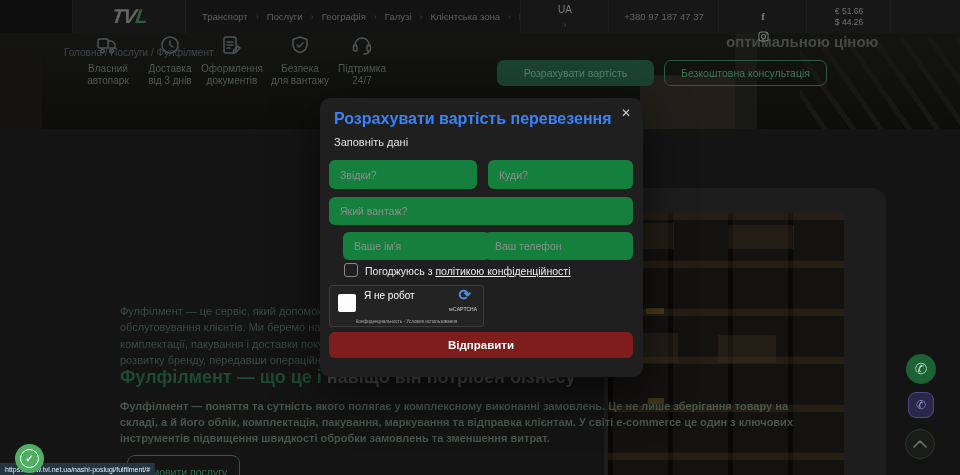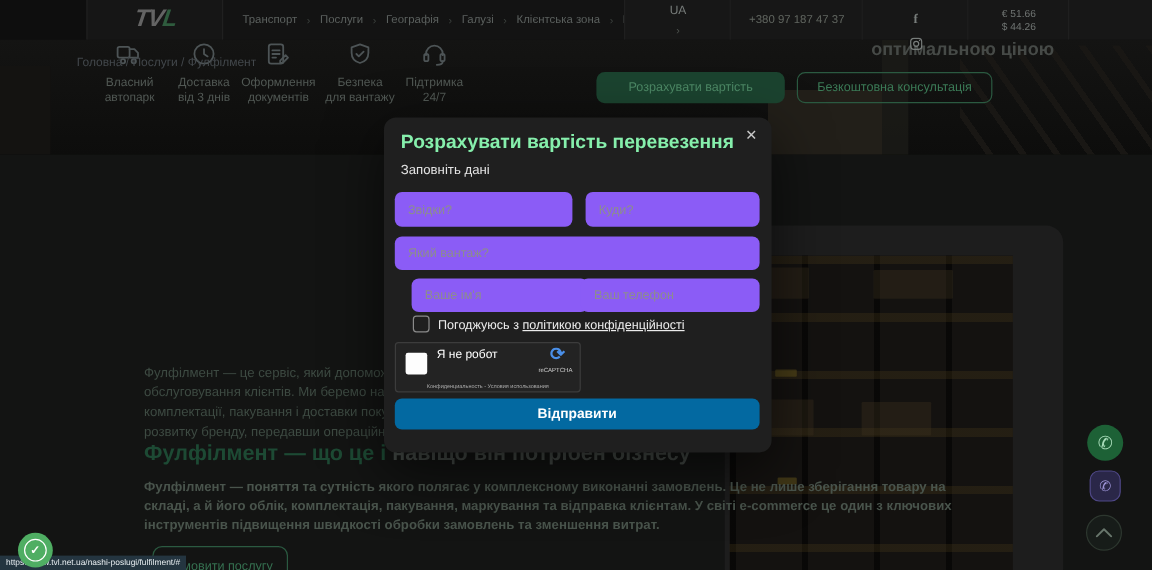--- a/index.html
+++ b/index.html
@@ -54,37 +54,37 @@
   .introline{left:120px;font-size:11px;color:#3d4a42;white-space:nowrap;}
   #heading{left:120px;top:238px;font-size:18px;font-weight:bold;white-space:nowrap;}
   #heading .hg{color:#1d4a34;} #heading .hw{color:#464c48;}
   .bodyline{left:120px;font-size:11px;color:#49544c;white-space:nowrap;font-weight:bold;}
   #btn-order{left:127px;top:326px;width:113px;height:34px;border:1px solid #2b5a41;border-radius:8px;
              color:#357050;font-size:10.5px;cursor:pointer;box-sizing:border-box;}
 
   
   #modal{left:320px;top:98px;width:323px;height:279px;background:#1f1f1f;border-radius:10px;z-index:10;
          box-shadow:0 16px 48px rgba(0,0,0,.6);}
-  #modal-title{left:14px;top:12px;font-size:16px;font-weight:bold;color:#86efac;white-space:nowrap;}
+  #modal-title{left:14px;top:12px;font-size:16px;font-weight:bold;color:#3b82f6;white-space:nowrap;}
   #modal-sub{left:14px;top:38px;font-size:11px;color:#e3e3e3;}
   #modal-close{right:12px;top:8px;font-size:12px;color:#c9c9c9;cursor:pointer;}
-  .inp{position:absolute;background:#8b5cf6;border:0;border-radius:6px;color:#ddd;font-size:10.5px;
+  .inp{position:absolute;background:#15803d;border:0;border-radius:6px;color:#ddd;font-size:10.5px;
        padding:0 11px;outline:none;font-family:"Liberation Sans",sans-serif;box-sizing:border-box;}
   .inp::placeholder{color:#8d8d8d;opacity:1;}
   #consent{left:24px;top:165px;display:flex;align-items:flex-end;gap:7px;}
   #consent .cb{width:12px;height:12px;border:1.5px solid #8a8a8a;border-radius:3px;cursor:pointer;}
   #consent .txt{font-size:10.5px;color:#ececec;white-space:nowrap;}
   #consent .lnk{text-decoration:underline;cursor:pointer;}
   #captcha{left:9px;top:187px;width:153px;height:40px;background:#232323;border:1px solid #3c3c3c;border-radius:3px;}
   #captcha .wcb{left:8px;top:8px;width:18px;height:18px;background:#fdfdfd;border-radius:2px;cursor:pointer;}
   #captcha .clabel{left:34px;top:4px;font-size:10px;color:#ffffff;white-space:nowrap;}
   #captcha .clogo{right:12px;top:0px;color:#4a8fe8;font-size:15px;font-weight:bold;}
   #captcha .cbrand{right:6px;top:20px;font-size:5px;color:#d5d5d5;}
   #captcha .clegal{left:0;right:0;bottom:2px;text-align:center;font-size:4.6px;color:#a8a8a8;white-space:nowrap;}
-  #btn-submit{left:9px;top:234px;width:304px;height:26px;background:#0369a1;border-radius:6px;
+  #btn-submit{left:9px;top:234px;width:304px;height:26px;background:#7f1d1d;border-radius:6px;
               color:#ffffff;font-weight:bold;font-size:11.5px;cursor:pointer;}
 
   
   #fab-wa{left:906px;top:354px;width:30px;height:30px;border-radius:50%;background:#1d6136;z-index:11;cursor:pointer;}
   #fab-wa span{color:#a9dcba;font-size:15px;}
   #fab-vb{left:908px;top:392px;width:26px;height:26px;border-radius:8px;background:#2a2748;
           border:1px solid #4f4887;z-index:11;cursor:pointer;box-sizing:border-box;}
   #fab-vb span{color:#9c93d6;font-size:12px;}
   #fab-up{left:905px;top:429px;width:30px;height:30px;border-radius:50%;background:#171c19;
           border:1px solid #2d372f;z-index:11;cursor:pointer;box-sizing:border-box;}

